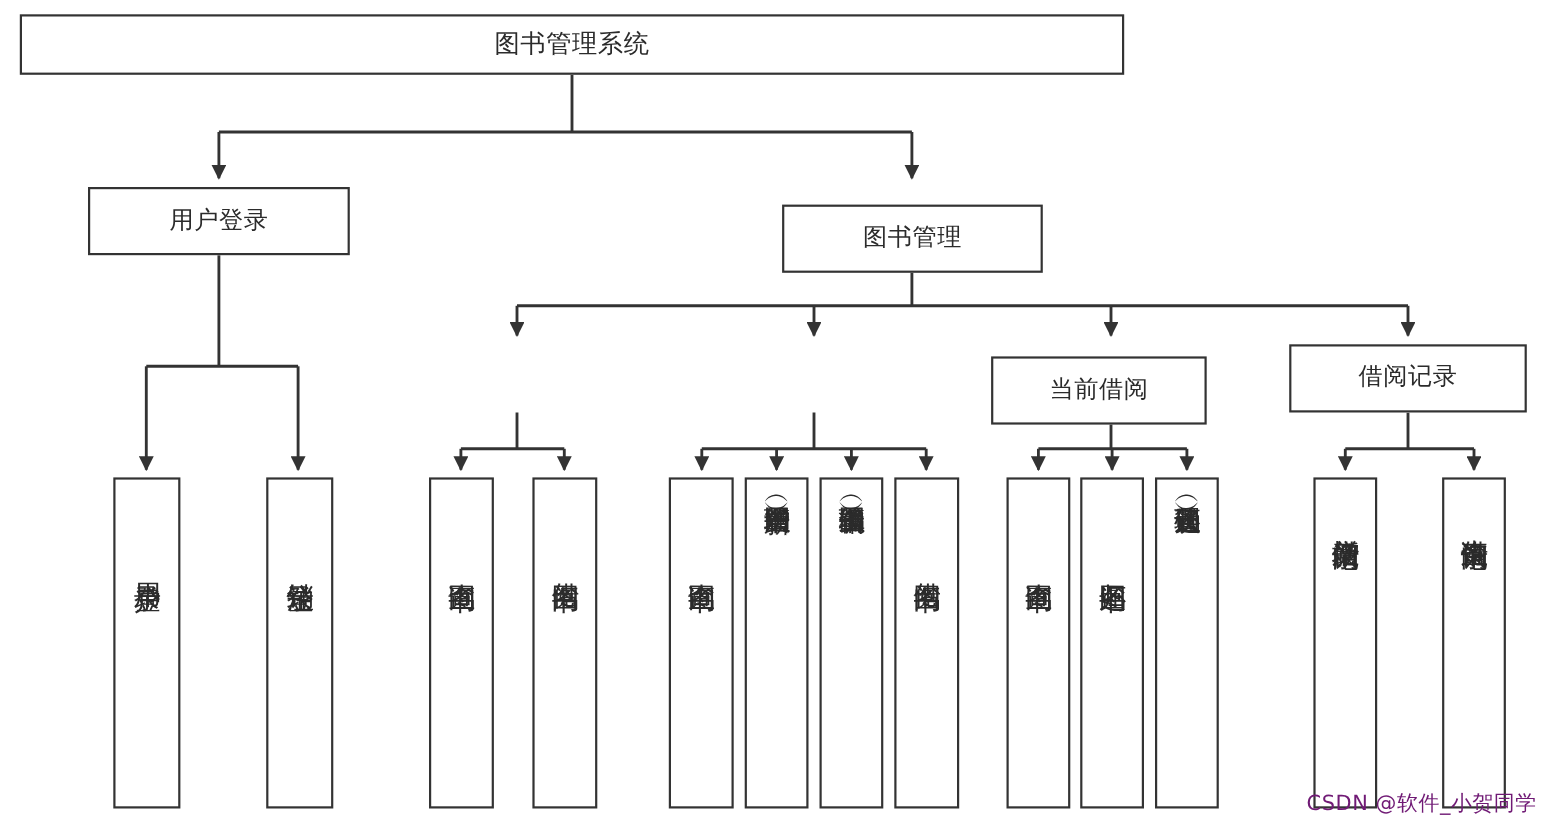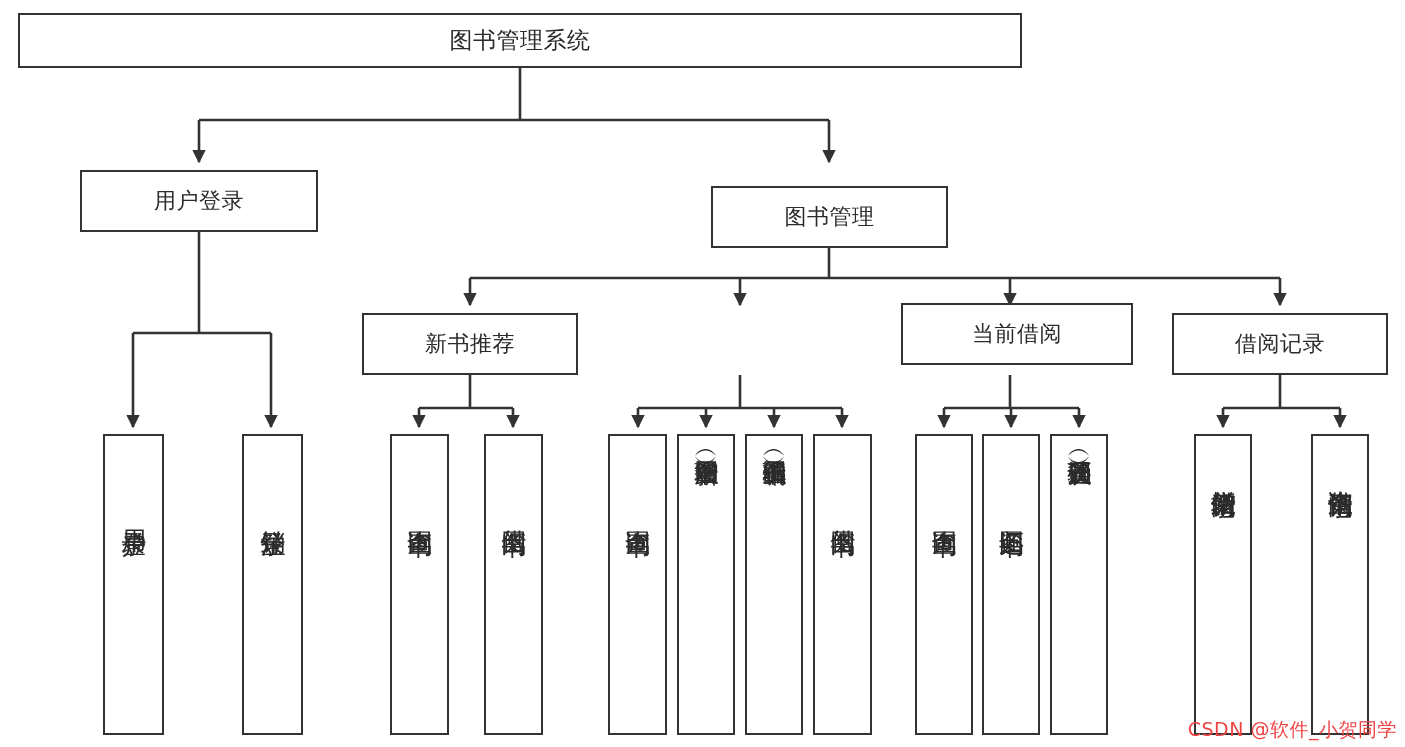--- a/index.html
+++ b/index.html
@@ -66,21 +66,21 @@
     letter-spacing: 0px;
   }
   #root-node .label {
     font-size: 23px;
   }
   #watermark {
     position: absolute;
     right: 8px;
     bottom: 4px;
     font-size: 19px;
-    color: #ef4444;
+    color: #701a75;
     white-space: nowrap;
     letter-spacing: 0.5px;
   }
 </style>
 </head>
 <body>
 
 <div id="diagram-canvas">
 
   <svg id="edge-layer" viewBox="0 0 1405 747" width="1405" height="747" xmlns="http://www.w3.org/2000/svg">
@@ -137,27 +137,24 @@
     <span class="label">图书管理系统</span>
   </div>
 
   <div class="node horizontal" style="left:80px; top:170px; width:238px; height:62px;">
     <span class="label">用户登录</span>
   </div>
   <div class="node horizontal" style="left:711px; top:186px; width:237px; height:62px;">
     <span class="label">图书管理</span>
   </div>
 
-  <div class="node horizontal" style="left:362px; top:313px; width:216px; height:62px;">
-    <span class="label">新书推荐</span>
-  </div>
-  <div class="node horizontal" style="left:901px; top:303px; width:232px; height:62px;">
+  <div class="node horizontal" style="left:901px; top:324px; width:196px; height:62px;">
     <span class="label">当前借阅</span>
   </div>
-  <div class="node horizontal" style="left:1172px; top:313px; width:216px; height:62px;">
+  <div class="node horizontal" style="left:1172px; top:313px; width:216px; height:62px;font-family:Liberation Mono, monospace;">
     <span class="label">借阅记录</span>
   </div>
 
   <div class="node vertical" style="left:103px; top:434px; width:61px; height:301px; padding-top:74px;">
     <span class="label">用户登录</span>
   </div>
   <div class="node vertical" style="left:242px; top:434px; width:61px; height:301px; padding-top:74px;">
     <span class="label">注销登录</span>
   </div>
 

